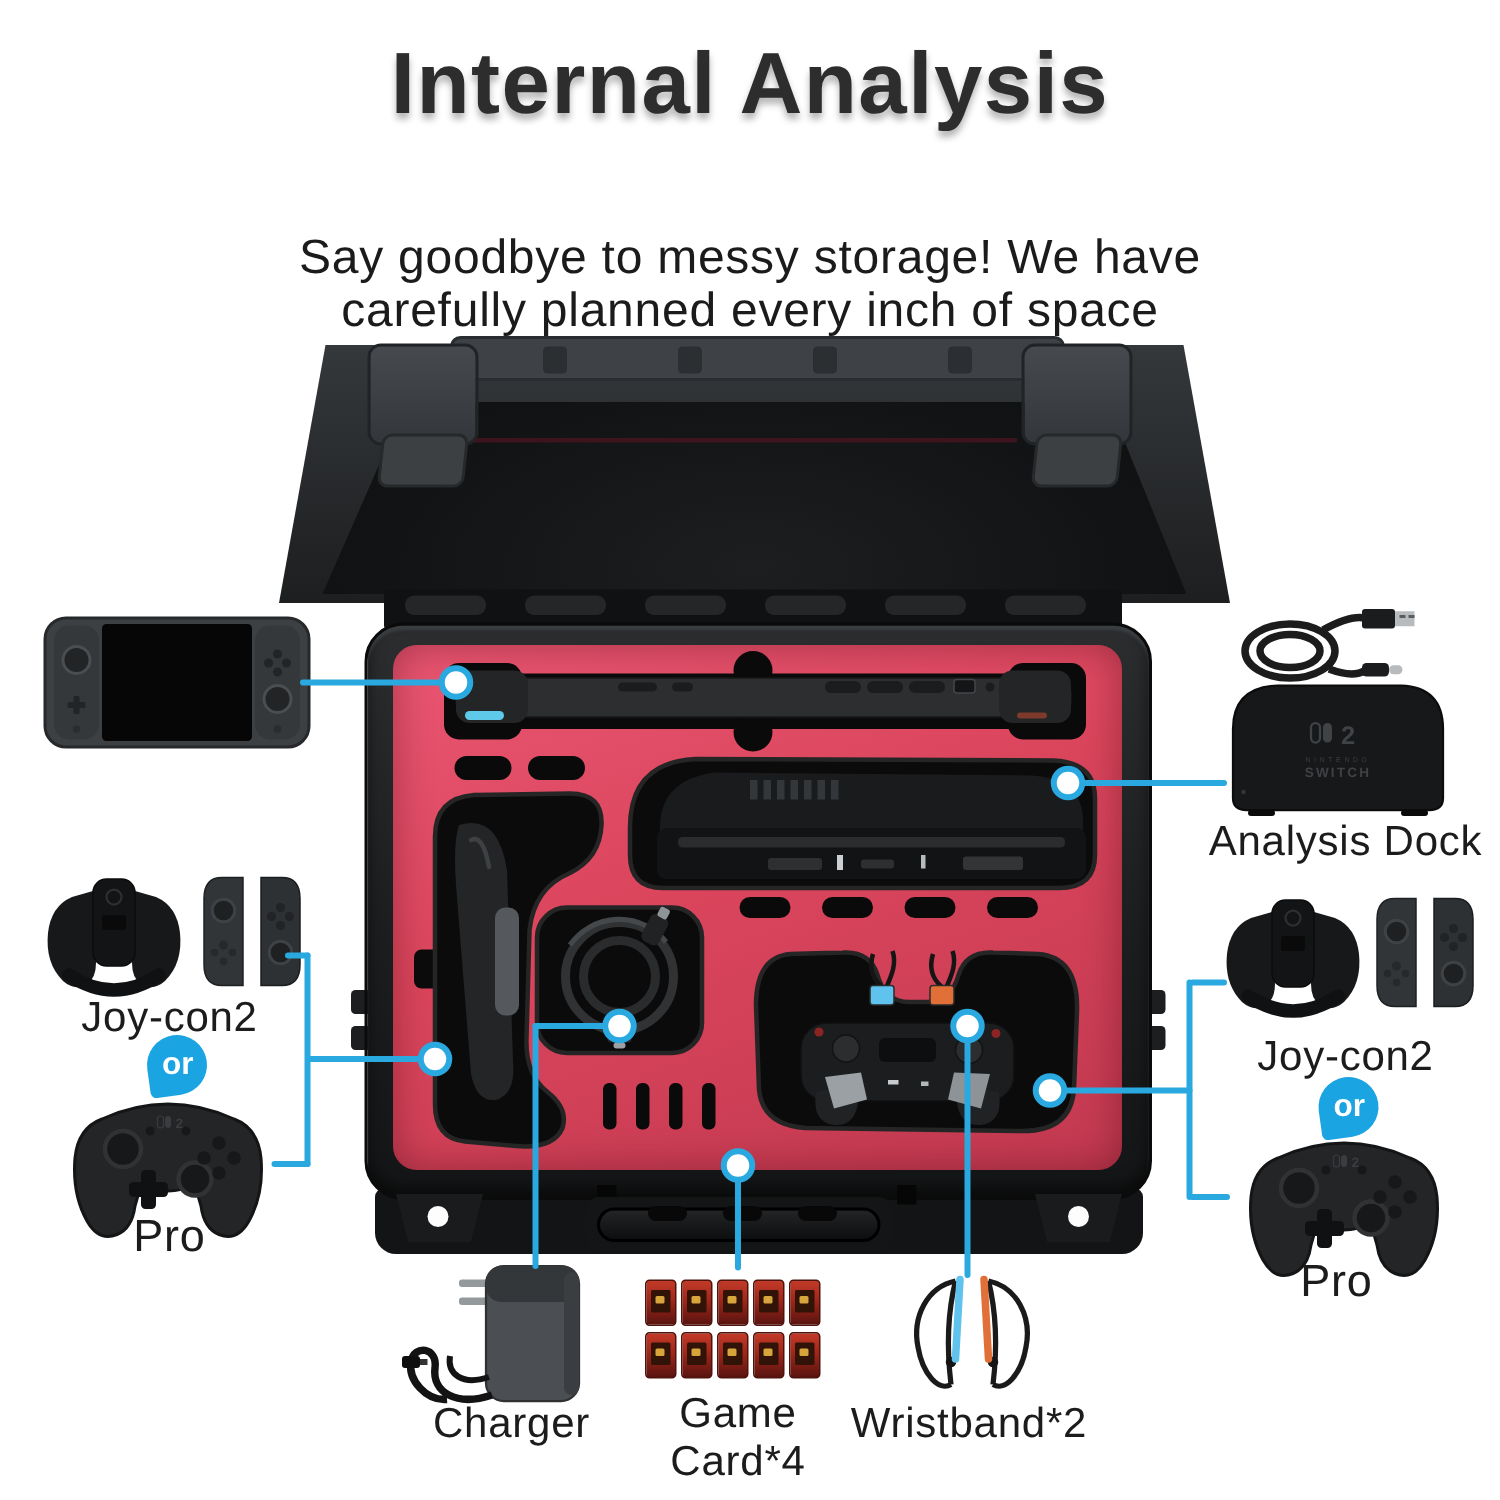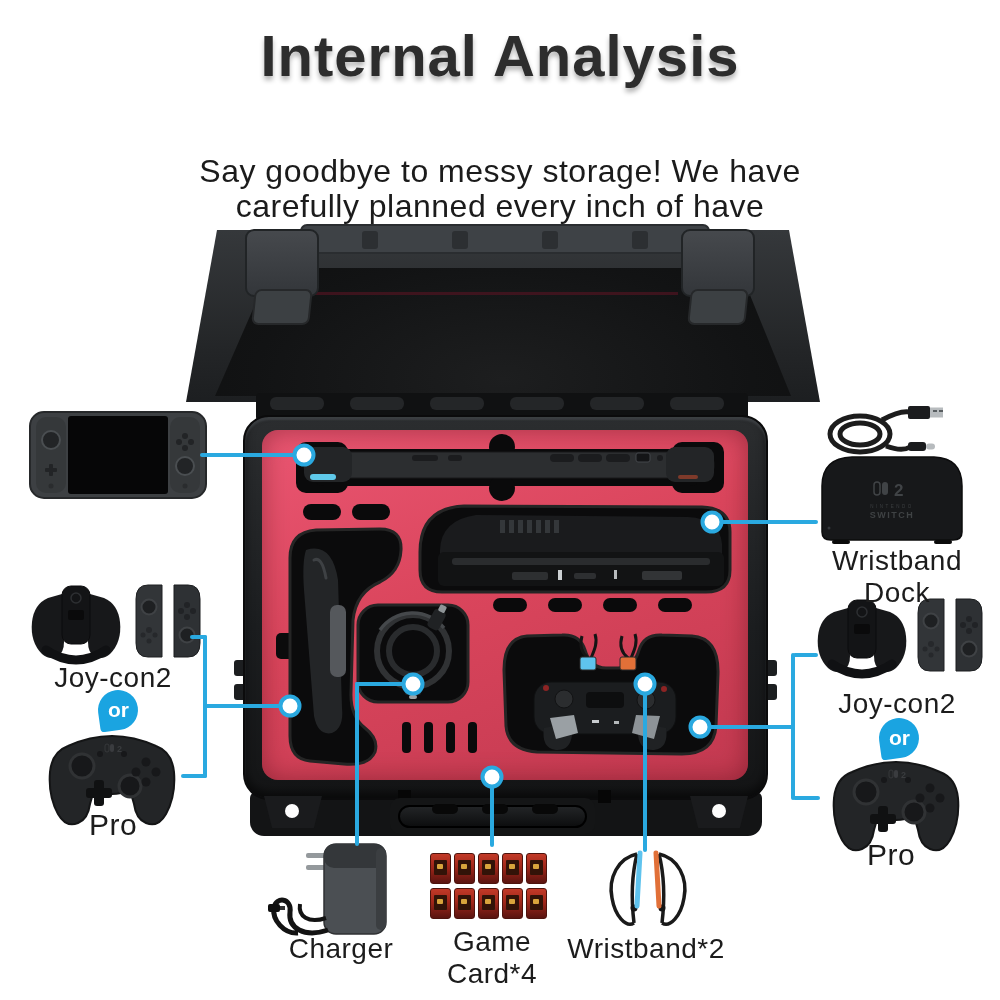--- a/index.html
+++ b/index.html
@@ -76,21 +76,21 @@
   .gcard-art::after{content:"";position:absolute;left:3px;top:4px;width:6px;height:5px;background:#d8a43c;border-radius:1px;}
 </style>
 </head>
 <body>
 
 <div id="canvas">
 
   <div class="title">Internal Analysis</div>
   <div class="subtitle">
     <div>Say goodbye to messy storage! We have</div>
-    <div>carefully planned every inch of have</div>
+    <div>carefully planned every inch of space</div>
   </div>
 
   <div class="lid">
     <div class="lid-outer"></div>
     <div class="lid-rim">
       <div class="rim-notch" style="left:60px"></div>
       <div class="rim-notch" style="left:150px"></div>
       <div class="rim-notch" style="left:240px"></div>
       <div class="rim-notch" style="left:330px"></div>
     </div>
@@ -319,21 +319,21 @@
       <rect x="62" y="84" width="6" height="13" rx="3" stroke="#404346" stroke-width="1.5" fill="none"></rect>
       <rect x="70" y="84" width="6" height="13" rx="3" fill="#404346"></rect>
       <text x="82" y="98" font-size="17" font-weight="bold" fill="#404346">2</text>
       <text x="80" y="110" font-size="4.5" letter-spacing="2.5" fill="#3b3e40" text-anchor="middle">NINTENDO</text>
       <text x="80" y="120" font-size="9" font-weight="bold" letter-spacing="1.5" fill="#3f4244" text-anchor="middle">SWITCH</text>
       <rect x="20" y="142" width="18" height="4" rx="2" fill="#0a0a0a"></rect>
       <rect x="122" y="142" width="18" height="4" rx="2" fill="#0a0a0a"></rect>
       <circle cx="17" cy="130" r="1.5" fill="#33363a"></circle>
     </g>
   </svg>
-  <div class="lbl" style="left:797px;top:545px;width:200px">Wristband Dock</div>
+  <div class="lbl" style="left:797px;top:545px;width:200px">Analysis Dock</div>
 
   <svg class="item" style="left:812px;top:598px" width="100" height="82" viewBox="0 0 100 82">
     <path d="M36,10 L22,14 Q8,20 6,38 Q4,58 16,70 Q24,77 32,72 Q38,68 38,58 Z" fill="#17181a"></path>
     <path d="M64,10 L78,14 Q92,20 94,38 Q96,58 84,70 Q76,77 68,72 Q62,68 62,58 Z" fill="#17181a"></path>
     <path d="M20,66 Q50,86 80,66" stroke="#101113" stroke-width="9" fill="none" stroke-linecap="round"></path>
     <rect x="36" y="2" width="28" height="58" rx="9" fill="#131416" stroke="#0b0b0c"></rect>
     <circle cx="50" cy="14" r="5" stroke="#2d2f32" stroke-width="1.5" fill="none"></circle>
     <rect x="42" y="26" width="16" height="10" rx="2" fill="#0a0a0b"></rect>
   </svg>
   <svg class="item" style="left:916px;top:597px" width="68" height="76" viewBox="0 0 68 76">

